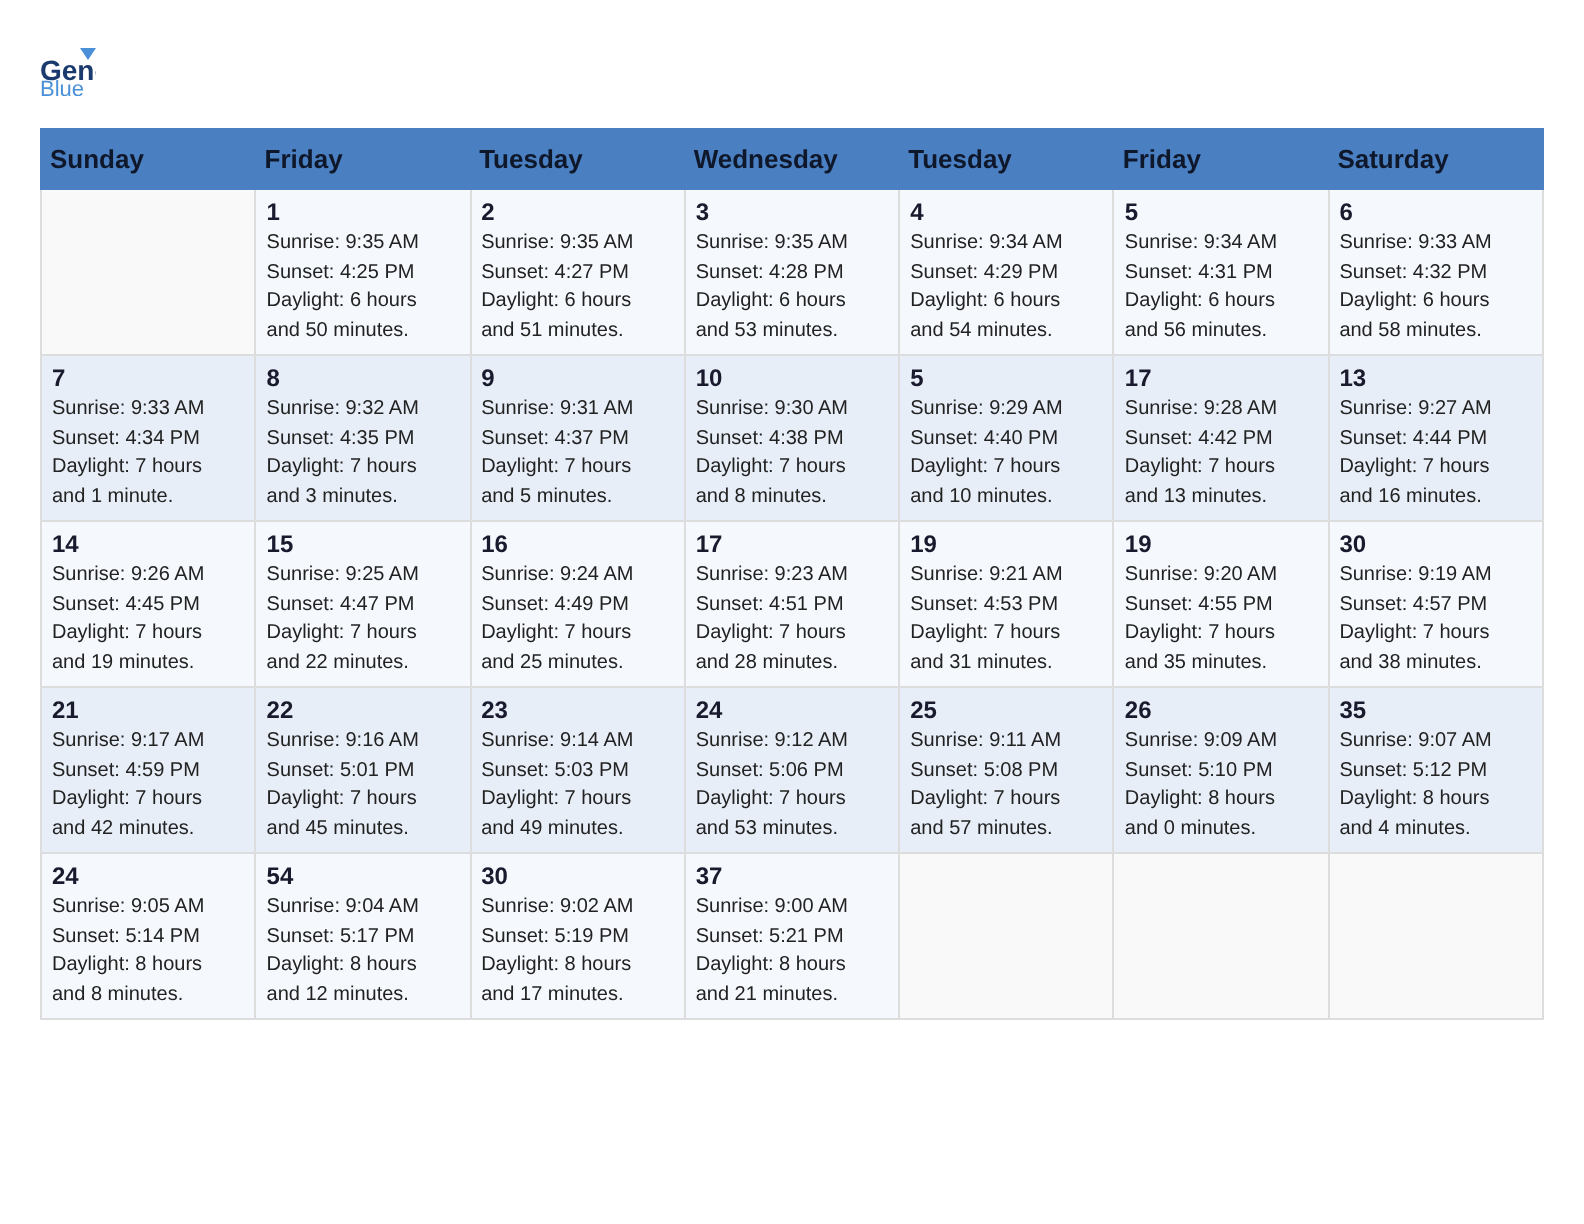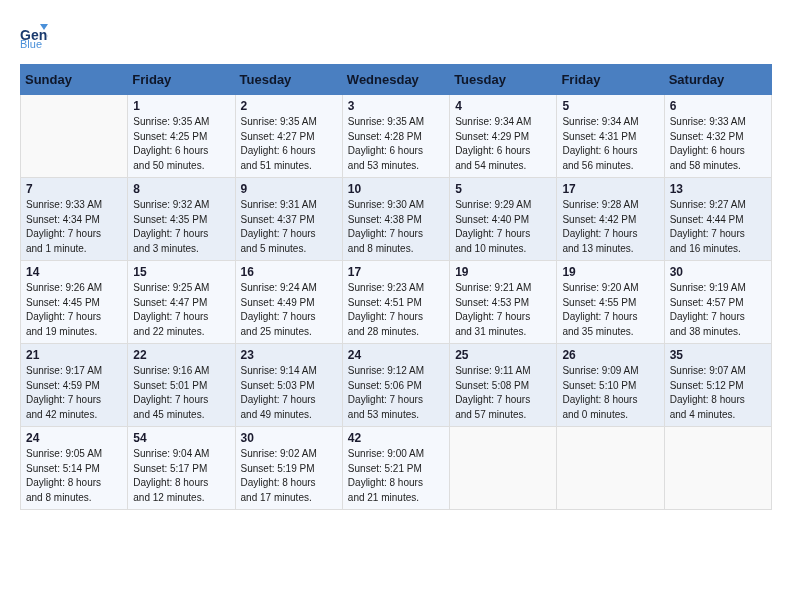--- a/index.html
+++ b/index.html
@@ -237,21 +237,21 @@
         </td>
         <td>
           <span class="day-number">54</span>
           <div class="day-info">Sunrise: 9:04 AM<br>Sunset: 5:17 PM<br>Daylight: 8 hours<br>and 12 minutes.</div>
         </td>
         <td>
           <span class="day-number">30</span>
           <div class="day-info">Sunrise: 9:02 AM<br>Sunset: 5:19 PM<br>Daylight: 8 hours<br>and 17 minutes.</div>
         </td>
         <td>
-          <span class="day-number">42</span>
+          <span class="day-number">37</span>
           <div class="day-info">Sunrise: 9:00 AM<br>Sunset: 5:21 PM<br>Daylight: 8 hours<br>and 21 minutes.</div>
         </td>
         <td class="empty"></td>
         <td class="empty"></td>
         <td class="empty"></td>
       </tr>
     </tbody>
 </table>
 
 </body></html>

